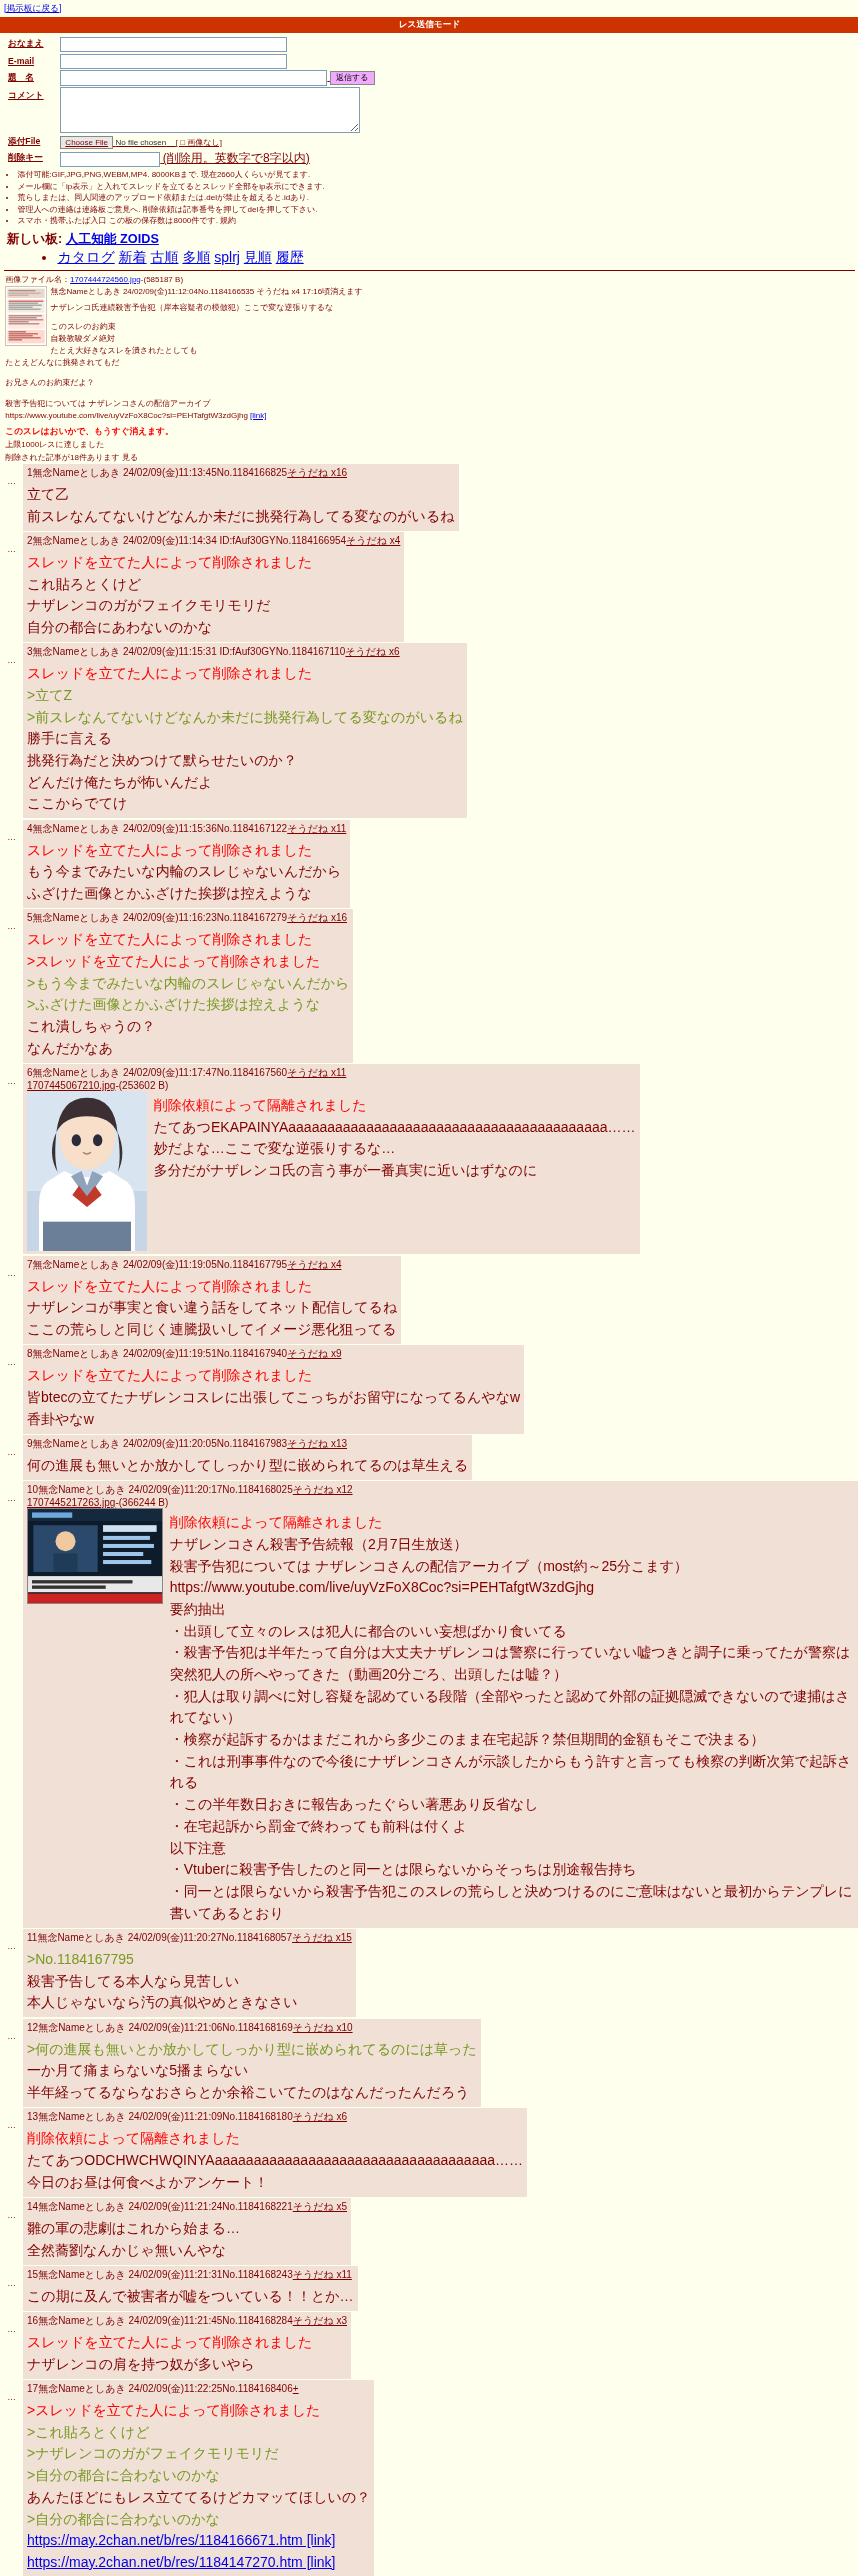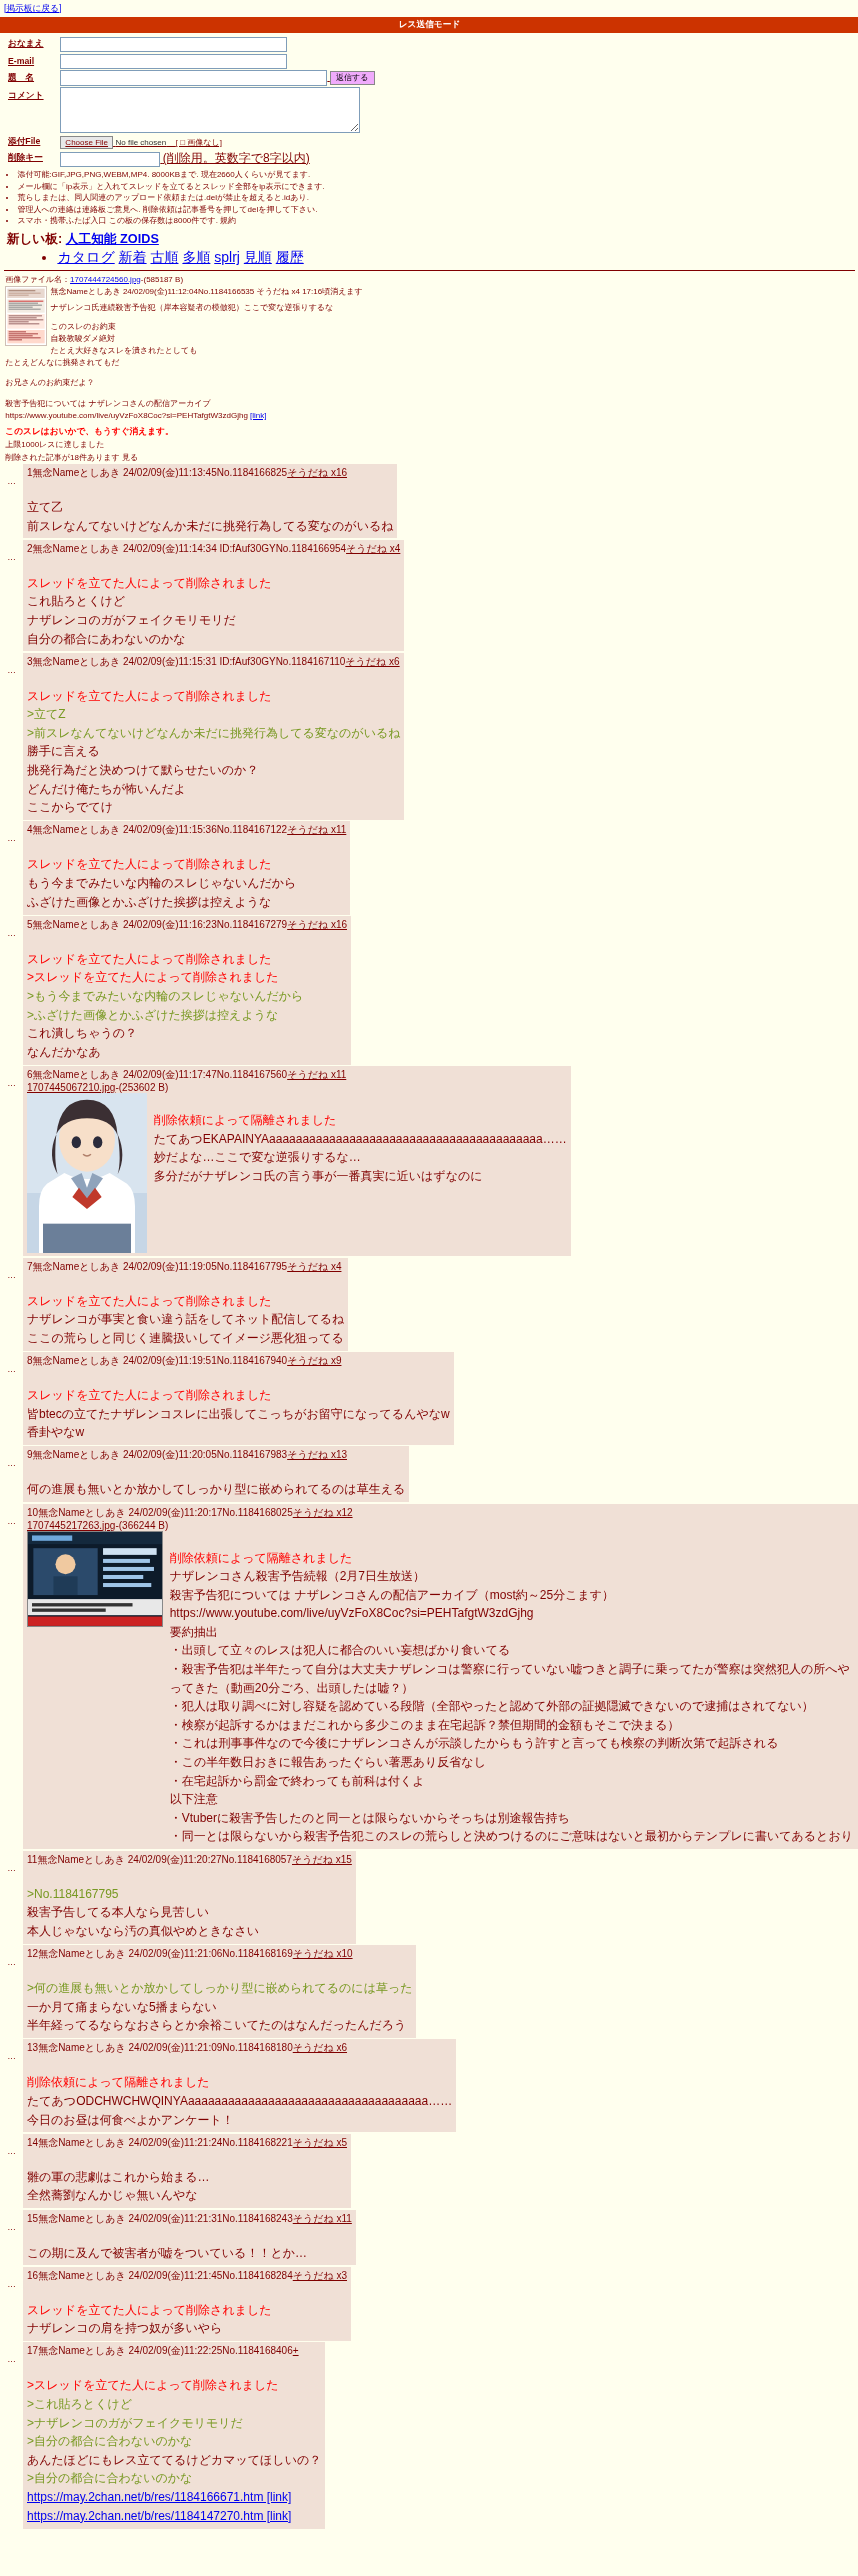--- a/index.html
+++ b/index.html
@@ -71,21 +71,21 @@
     width:23px;flex:0 0 23px;text-align:center;color:#800000;font-size:8.7px;
     padding-top:12px;
   }
   .reply .body{
     background:#F0E0D6;
     padding:2px 4px 3.3px 4px;
     display:inline-block;
   }
   .reply-head{font-size:10px;color:#800000;}
   .reply-head a{color:#800000;text-decoration:underline;}
-  .reply-body{font-size:12px;line-height:1.55;color:#800000;margin-top:18px;}
+  .reply-body{font-size:14px;line-height:1.55;color:#800000;margin-top:4px;}
   .quote{color:#789922;}
   .del{color:#FF0000;}
   .num{color:#800000;}
   
   .thumb-op{
     background:#ffffff;border:0.7px solid #cfc0b6;
   }
   .thumb-anime{width:120px;height:160px;display:block;}
   .thumb-tv{width:134px;height:94px;display:block;border:0.7px solid #888;}
 </style>

